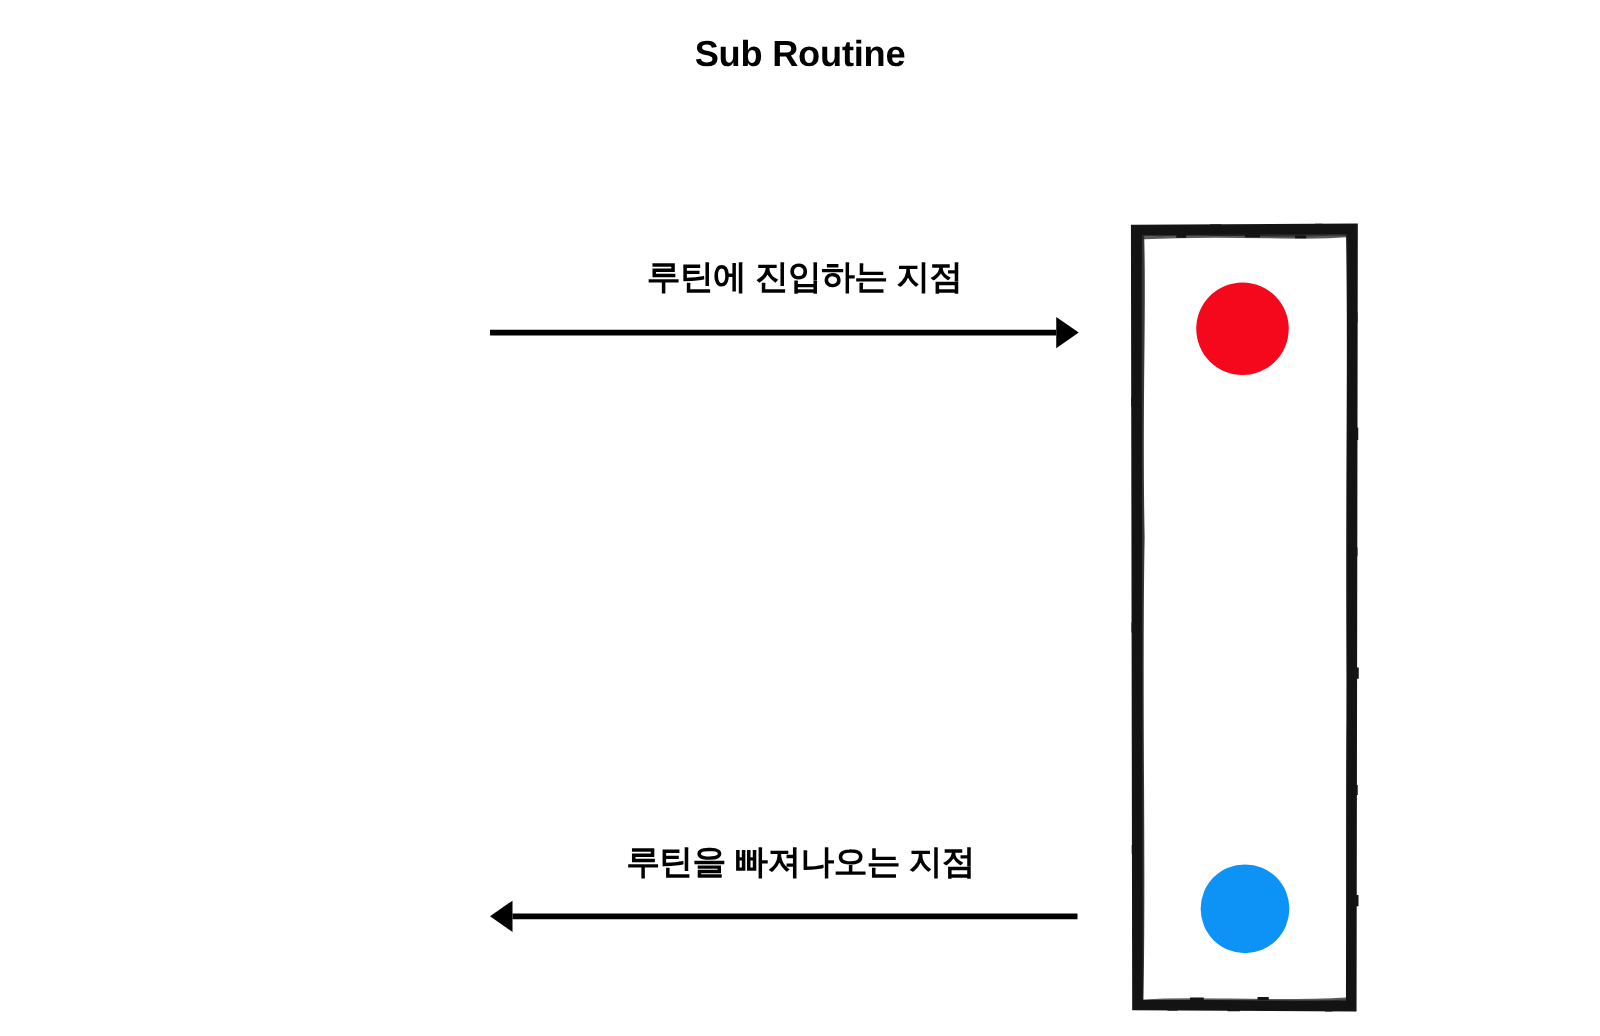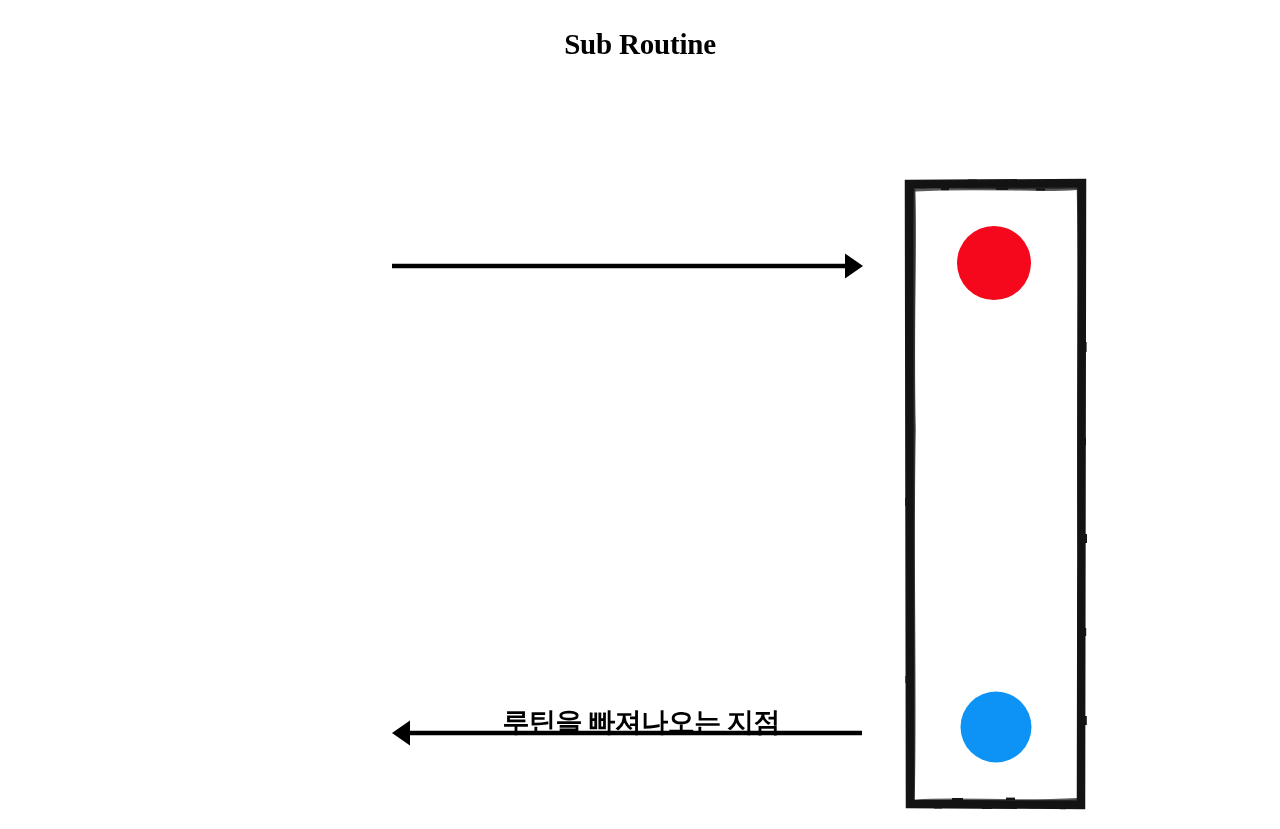--- a/index.html
+++ b/index.html
@@ -15,21 +15,20 @@
     font-family: "Liberation Sans", "DejaVu Sans", sans-serif;
     color: #000000;
     -webkit-font-smoothing: antialiased;
   }
 
   .canvas {
     position: absolute;
     inset: 0;
     width: 1280px;
     height: 662px;
-    font-family: Liberation Serif, serif;
   }
 
   
   .diagram-title {
     position: absolute;
     left: 0;
     top: 26px;
     width: 1280px;
     text-align: center;
     font-size: 29px;
@@ -61,21 +60,20 @@
   }
   .edge-label.enter {
     left: 380px;
     top: 203px;
     width: 390px;
   }
   .edge-label.exit  {
     left: 380px;
     top: 671px;
     width: 400px;
-    margin-top: 33px;
   }
 
   
   .vector-layer {
     position: absolute;
     left: 0;
     top: 0;
     width: 1280px;
     height: 829px;
     pointer-events: none;
@@ -101,20 +99,21 @@
   .node-dot-blue { fill: #0D93F5; }
 </style>
 </head>
 <body>
 
 <div class="canvas">
 
   <div class="diagram-title">Sub Routine</div>
 
 
+  <div class="edge-label enter">루틴에 진입하는 지점</div>
 
   <div class="edge-label exit">루틴을 빠져나오는 지점</div>
 
   <svg class="vector-layer" viewBox="0 0 1280 829" xmlns="http://www.w3.org/2000/svg">
 
     <g>
       <rect class="routine-box-fill" x="912" y="186" width="167" height="616"></rect>
 
       <g>
         <path class="sketch-stroke" stroke-width="8.5" d="M909 184 L1082 183 L1081 805 L910 804 Z"></path>

